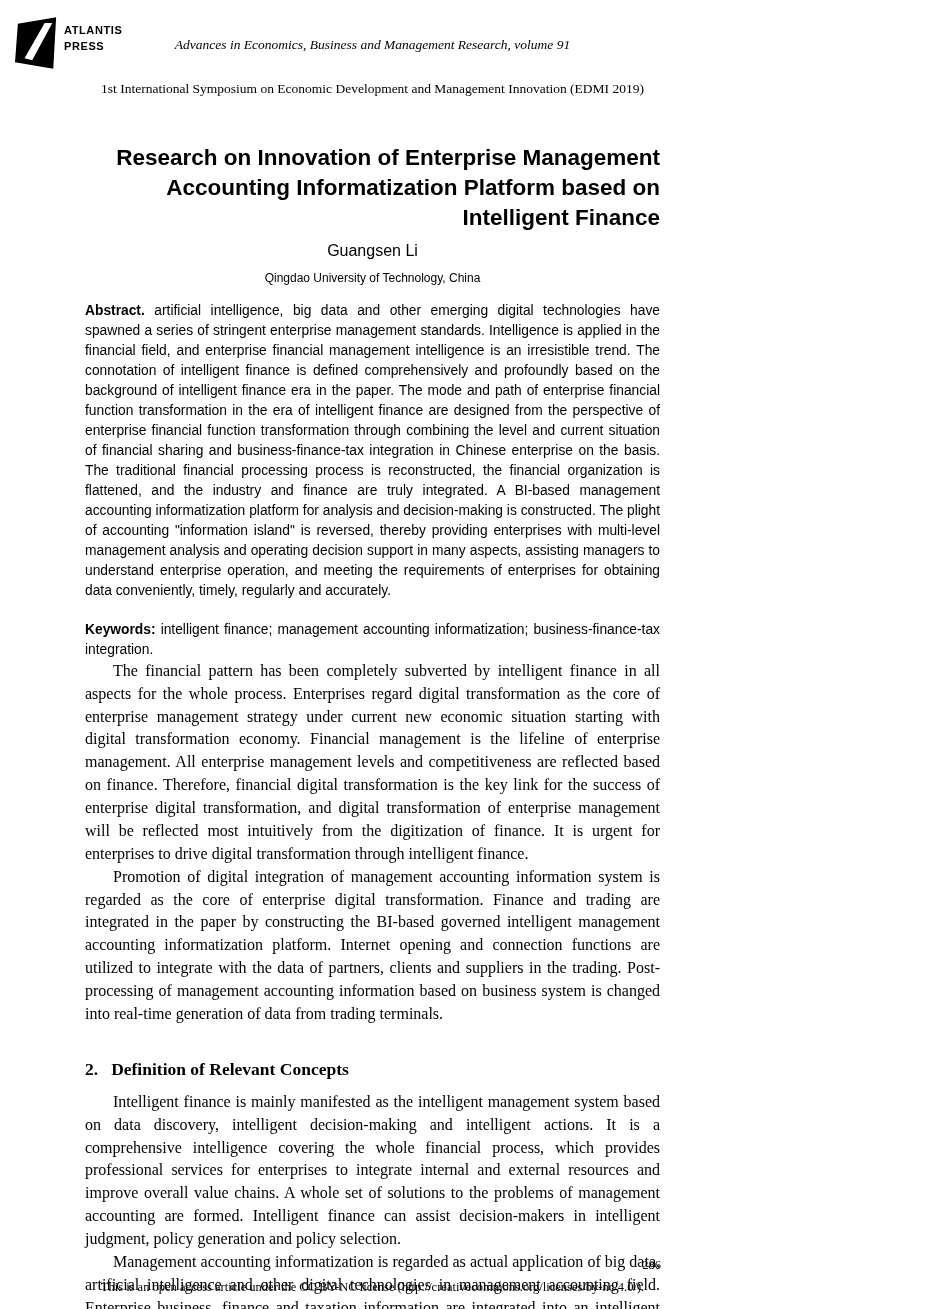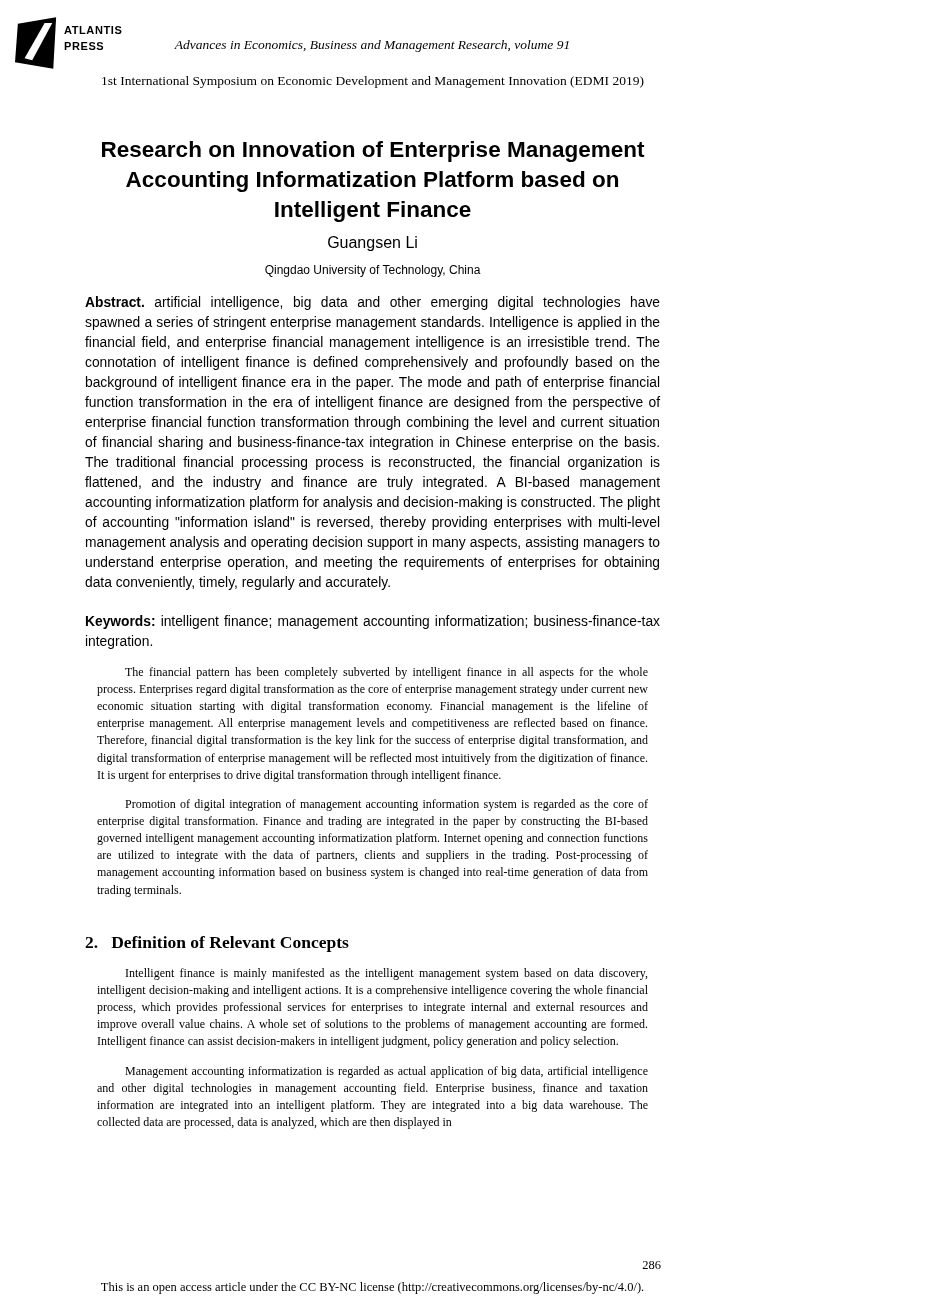--- a/index.html
+++ b/index.html
@@ -27,29 +27,29 @@
     font-family: "Liberation Sans", sans-serif;
     font-weight: bold; font-size: 11px; letter-spacing: 0.6px;
     line-height: 1.45; color: #000;
   }
   .header-meta {
     padding-top: 37px;
     text-align: center;
     font-family: "Liberation Serif", serif;
     font-size: 13.5px;
   }
-  .journal-line { font-style: italic; margin-bottom: 20px; }
+  .journal-line { font-style: italic; margin-bottom: 28px; }
   .conference-line { font-style: normal; }
 
   
   .title {
     margin-top: 46px;
     font-family: "Liberation Sans", sans-serif;
     font-weight: bold; font-size: 22.5px; line-height: 1.33;
-    text-align: center;
+    text-align: right;
   }
   .author {
     margin-top: 9px;
     font-family: "Liberation Sans", sans-serif;
     font-size: 16px; text-align: center;
   }
   .affiliation {
     margin-top: 11px;
     font-family: "Liberation Sans", sans-serif;
     font-size: 12px; text-align: center;
@@ -67,23 +67,23 @@
 
   
   .section-heading {
     margin-top: 33px; margin-bottom: 11px;
     font-family: "Liberation Serif", serif;
     font-weight: bold; font-size: 17.5px;
   }
   .sec-num { margin-right: 13px; }
   .body-para {
     font-family: "Liberation Serif", serif;
-    font-size: 12px; line-height: 1.43;
+    font-size: 16px; line-height: 1.43;
     text-align: justify; text-indent: 28px;
-    margin: 12px;
+    margin: 0;
   }
 
   
   .footer {
     position: absolute; left: 0; right: 0; bottom: 13px;
     text-align: center;
     font-family: "Liberation Serif", serif;
     font-size: 12.5px; line-height: 1.4;
   }
   .page-number {

